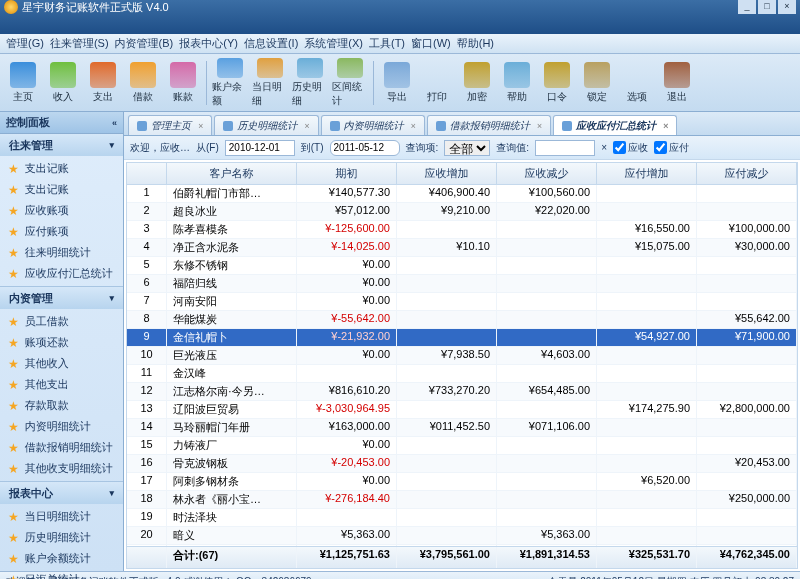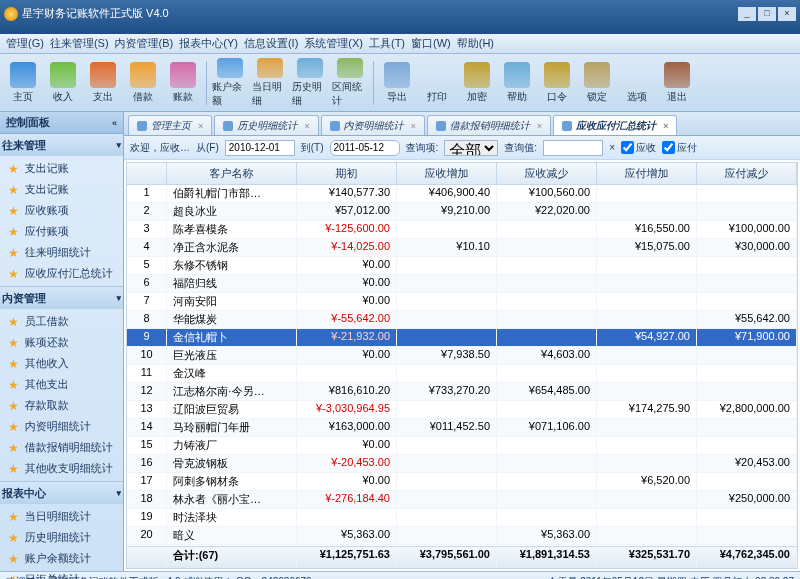--- a/index.html
+++ b/index.html
@@ -1,44 +1,44 @@
 <!DOCTYPE html>
 <html><head>
 <meta charset="utf-8">
 <style>
 * { margin: 0; padding: 0; box-sizing: border-box; font-family: "Microsoft YaHei", SimSun, Arial, sans-serif; }
 body { width: 800px; height: 579px; overflow: hidden; background: #d6e5f5; font-size: 11px; }
-.titlebar { height: 34px; background: linear-gradient(#3b6ea5, #1e4e87); color: #fff; display: flex; align-items: flex-end; padding: 13px 4px; font-size: 11px; }
+.titlebar { height: 34px; background: linear-gradient(#3b6ea5, #1e4e87); color: #fff; display: flex; align-items: flex-start; padding: 0 4px; font-size: 11px; }
 .titlebar .icon { width: 14px; height: 14px; background: radial-gradient(#ffd86b, #e08a00); border-radius: 50%; margin-right: 4px; }
 .titlebar .title { flex: 1; }
 .titlebar .winbtn { width: 18px; height: 14px; background: #cfe0f2; margin-left: 2px; color: #234; text-align: center; line-height: 12px; font-size: 9px; }
 .menubar { height: 20px; background: linear-gradient(#eaf3fb, #cfe2f3); display: flex; align-items: center; padding: 0 6px; gap: 6px; color: #1a365d; border-bottom: 1px solid #9bb8d8; }
 .menubar span { cursor: pointer; }
 .toolbar { height: 58px; background: linear-gradient(#dceaf7, #c4dbf0); display: flex; align-items: center; padding: 2px 4px; border-bottom: 1px solid #8baed2; gap: 2px; }
 .tbtn { display: flex; flex-direction: column; align-items: center; justify-content: center; width: 38px; height: 52px; border: 1px solid transparent; border-radius: 3px; cursor: pointer; }
 .tbtn .ico { width: 26px; height: 26px; border-radius: 4px; margin-bottom: 2px; }
 .tbtn .lbl { font-size: 10px; color: #234; }
 .tsep { width: 1px; height: 44px; background: #9bb8d8; margin: 0 2px; }
 .mainrow { display: flex; height: 459px; }
 .sidebar { width: 158px; background: linear-gradient(#dfedfb, #cde1f5); border-right: 1px solid #8baed2; display: flex; flex-direction: column; }
 .sidehead { height: 22px; background: linear-gradient(#bcd7ef, #9ec3e6); color: #1a365d; font-weight: bold; padding: 3px 6px; border-bottom: 1px solid #8baed2; display:flex; align-items:center; justify-content:space-between;}
 .panel { border-bottom: 1px solid #a8c5e2; }
-.panelhead { height: 22px; background: linear-gradient(#d5e7f8, #b7d4ee); color: #1a365d; font-weight: bold; padding: 3px 2px; display: flex; align-items: center; justify-content: space-between; cursor: pointer; }
+.panelhead { height: 22px; background: linear-gradient(#d5e7f8, #b7d4ee); color: #1a365d; font-weight: bold; padding: 3px 9px; display: flex; align-items: center; justify-content: space-between; cursor: pointer; }
 .panelbody { padding: 2px 0; }
 .navitem { display: flex; align-items: center; padding: 3px 8px; cursor: pointer; color: #1a365d; }
 .star { color: #f5a623; margin-right: 6px; font-size: 12px; }
 .content { flex: 1; display: flex; flex-direction: column; background: #fff; }
 .tabs { height: 24px; background: linear-gradient(#dceaf7, #c4dbf0); display: flex; align-items: flex-end; padding: 0 4px; border-bottom: 1px solid #8baed2; font-style: italic; }
 .tab { height: 20px; padding: 2px 8px; background: linear-gradient(#f3f8fc, #dfeaf5); border: 1px solid #9bb8d8; border-bottom: none; border-radius: 3px 3px 0 0; margin-right: 2px; display: flex; align-items: center; gap: 4px; cursor: pointer; color: #1a365d; font-size: 10px;}
 .tab.active { background: #fff; font-weight: bold; }
 .tab .tico { width: 10px; height: 10px; background: #6aa0d8; border-radius: 2px; }
 .tab .x { color: #888; font-size: 9px; margin-left: 3px;}
 .filterbar { height: 24px; background: linear-gradient(#eaf3fb, #d5e7f8); display: flex; align-items: center; padding: 0 6px; gap: 6px; color: #1a365d; border-bottom: 1px solid #c4d8ec; font-size: 10px;}
 .filterbar input[type=text] { height: 16px; border: 1px solid #9bb8d8; padding: 0 3px; font-size: 10px; }
-.filterbar select { height: 16px; border: 1px solid #9bb8d8; font-size: 16px; }
+.filterbar select { height: 16px; border: 1px solid #9bb8d8; font-size: 12px; }
 .grid { flex: 1; overflow: hidden; display: flex; flex-direction: column; border: 1px solid #c4d8ec; margin: 2px; }
 .ghead { display: flex; height: 22px; background: linear-gradient(#f3f8fc, #dfeaf5); border-bottom: 1px solid #c4d8ec; }
 .gh { border-right: 1px solid #c4d8ec; padding: 3px 6px; color: #1a365d; text-align: center; font-size: 11px;}
 .gbody { flex: 1; overflow-y: auto; overflow-x: hidden;}
 .grow { display: flex; height: 18px; border-bottom: 1px solid #eef4fa; }
 .grow:nth-child(even) { background: #f7fafd; }
 .grow.sel { background: #316ac5 !important; color: #fff; }
 .gc { border-right: 1px solid #eef4fa; padding: 1px 6px; overflow: hidden; white-space: nowrap; text-overflow: ellipsis; font-size: 11px;}
 .gc.num { text-align: right; }
 .neg { color: #d40000; }

